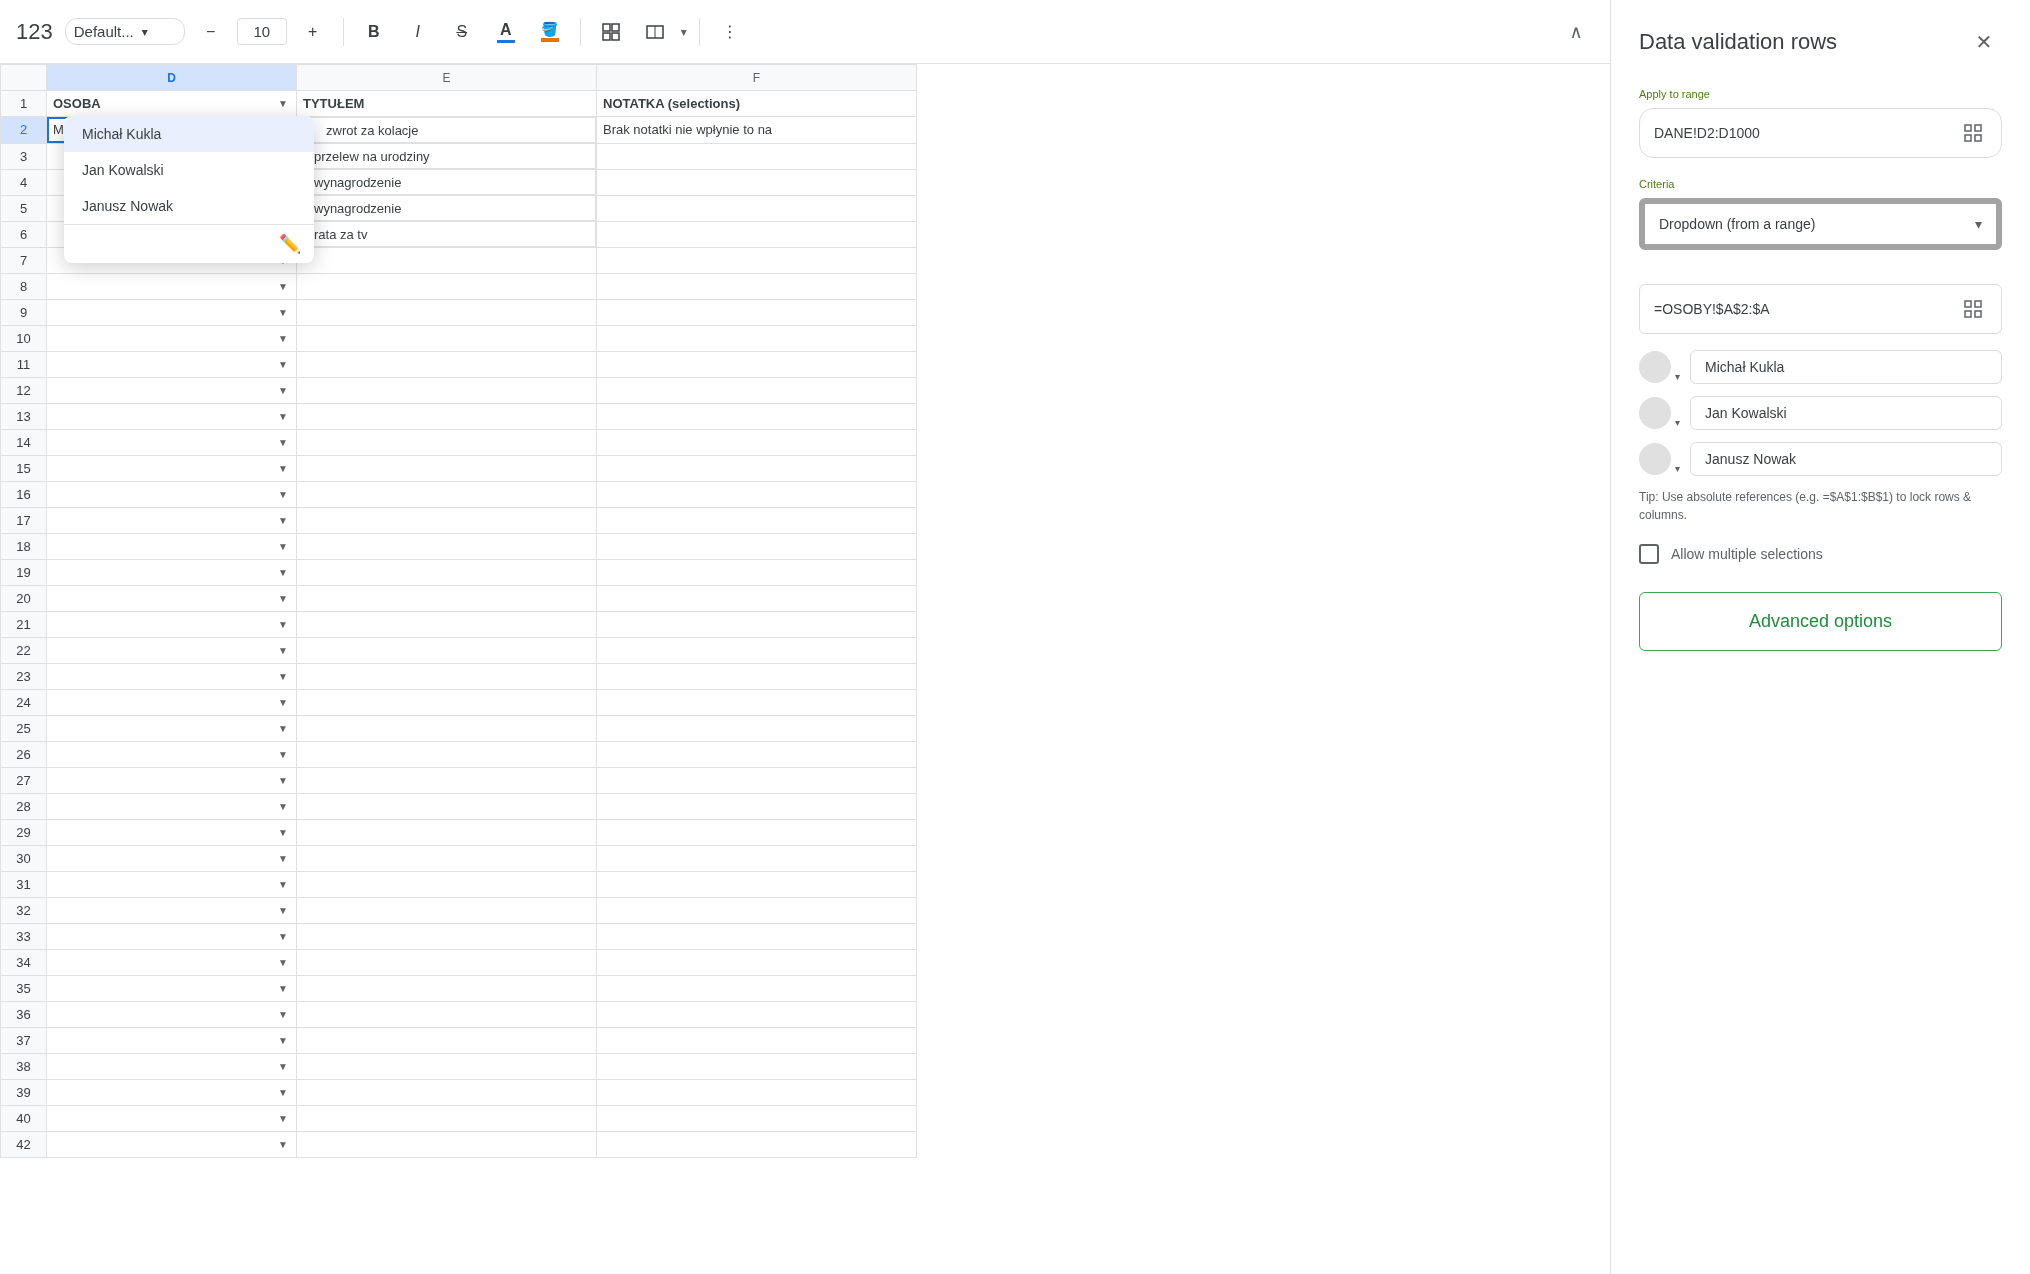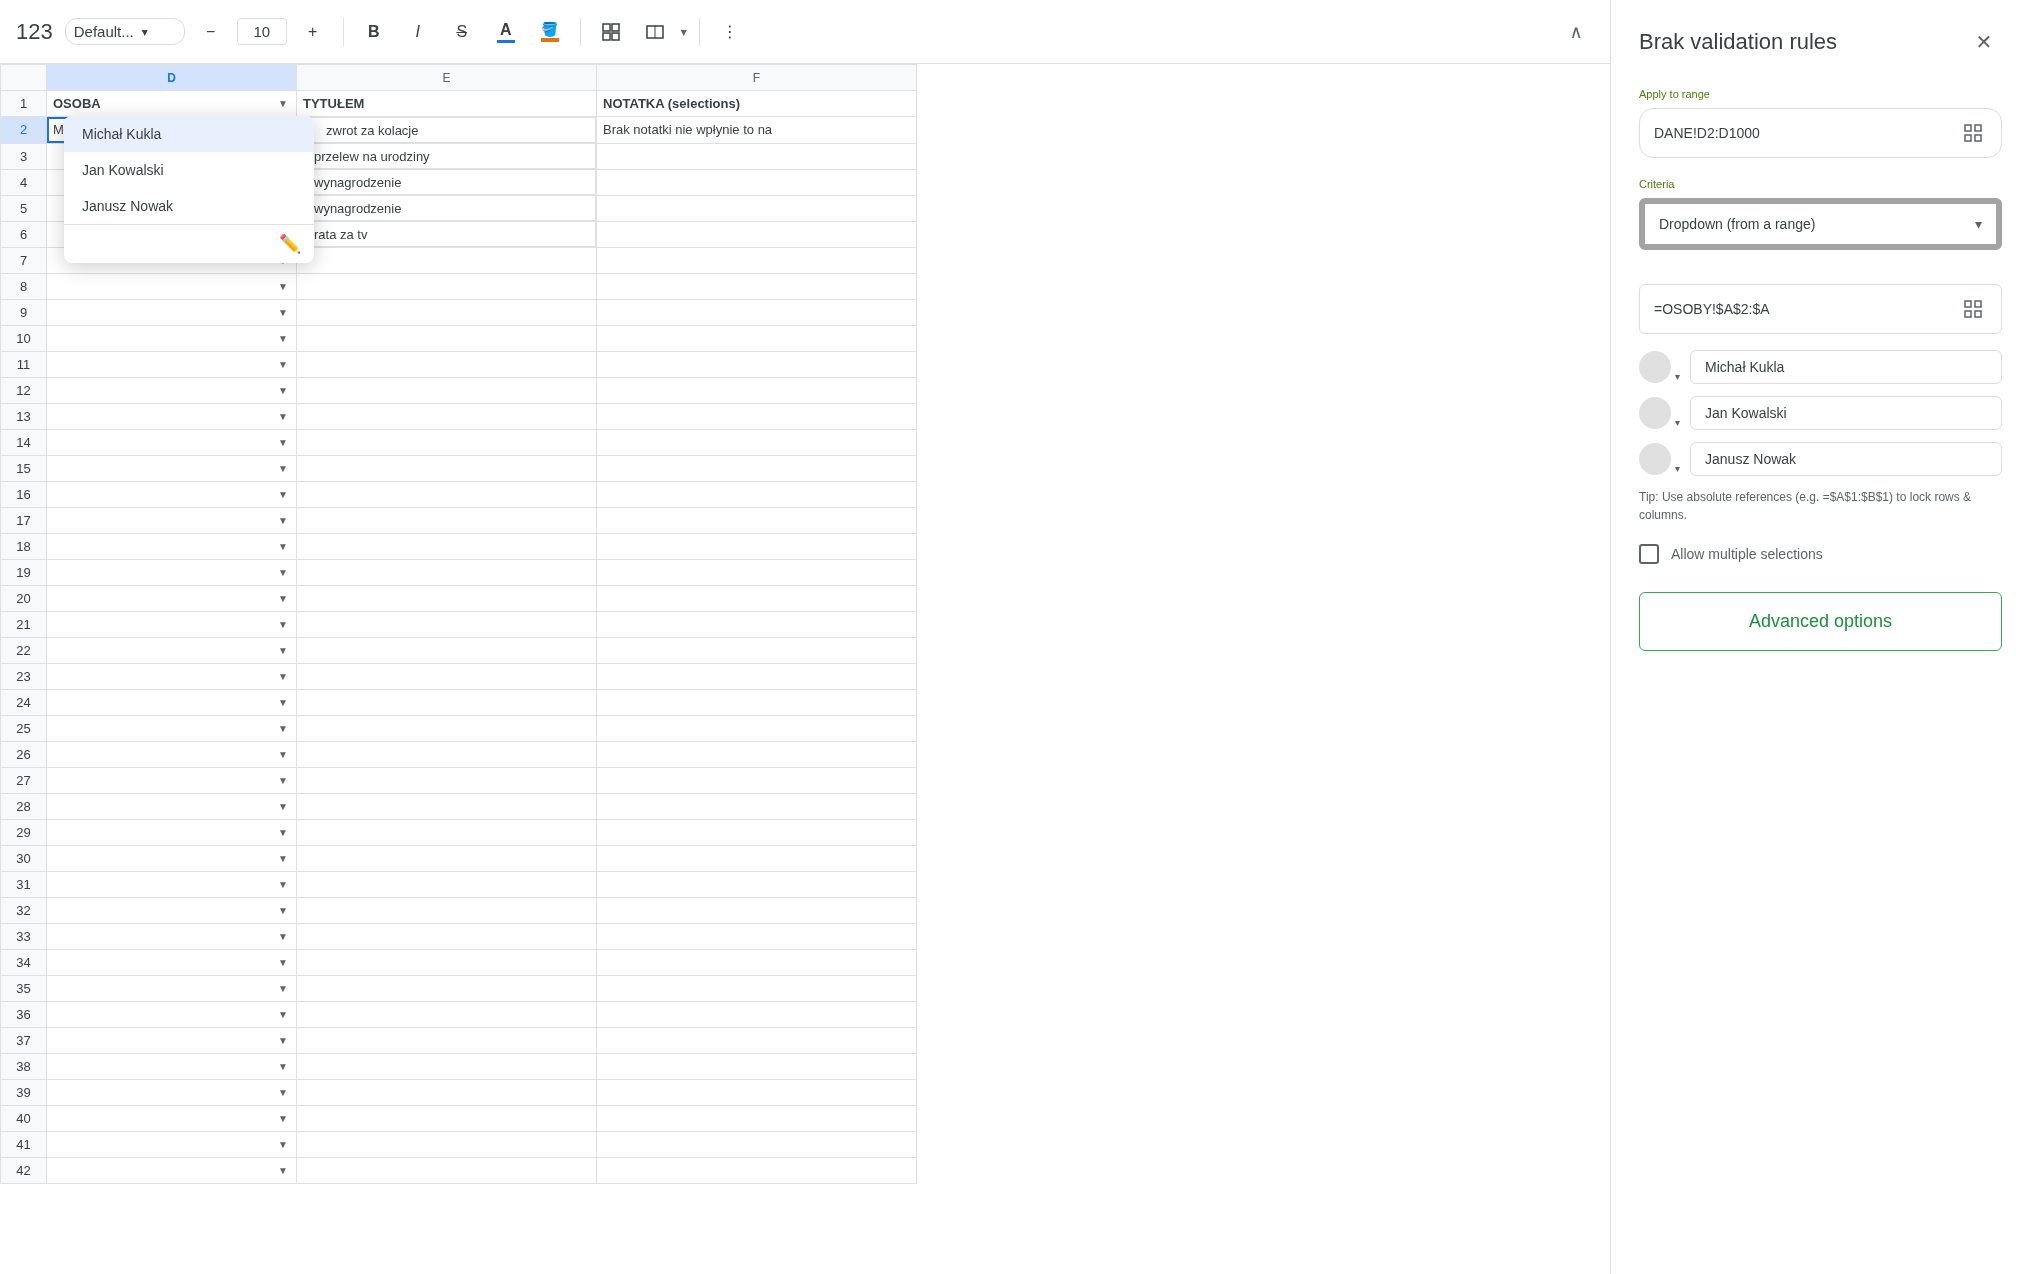--- a/index.html
+++ b/index.html
@@ -936,31 +936,20 @@
             <td>
               <div class="cell-dropdown">
                 <span></span>
                 <span class="dropdown-arrow">▼</span>
               </div>
             </td>
             <td></td>
             <td></td>
           </tr>
         <tr>
-            <td class="row-num">41</td>
-            <td>
-              <div class="cell-dropdown">
-                <span></span>
-                <span class="dropdown-arrow">▼</span>
-              </div>
-            </td>
-            <td></td>
-            <td></td>
-          </tr>
-        <tr>
             <td class="row-num">42</td>
             <td>
               <div class="cell-dropdown">
                 <span></span>
                 <span class="dropdown-arrow">▼</span>
               </div>
             </td>
             <td></td>
             <td></td>
           </tr>
@@ -973,21 +962,21 @@
       <div class="dropdown-popup-item">Janusz Nowak</div>
       <div class="dropdown-popup-footer">
         <span class="pencil-icon">✏️</span>
       </div>
     </div>
   </div>
 </div>
 
 <div class="right-panel">
   <div class="panel-header">
-    <h2 class="panel-title">Brak validation rules</h2>
+    <h2 class="panel-title">Data validation rows</h2>
     <div class="close-btn">✕</div>
   </div>
 
   <div class="section-label">Apply to range</div>
   <div class="range-input-row">
     <span class="range-input-text">DANE!D2:D1000</span>
     <div class="grid-icon">
       <svg width="20" height="20" viewBox="0 0 20 20" fill="none">
         <rect x="2" y="2" width="6" height="6" stroke="#5f6368" stroke-width="1.5" fill="none"></rect>
         <rect x="12" y="2" width="6" height="6" stroke="#5f6368" stroke-width="1.5" fill="none"></rect>

